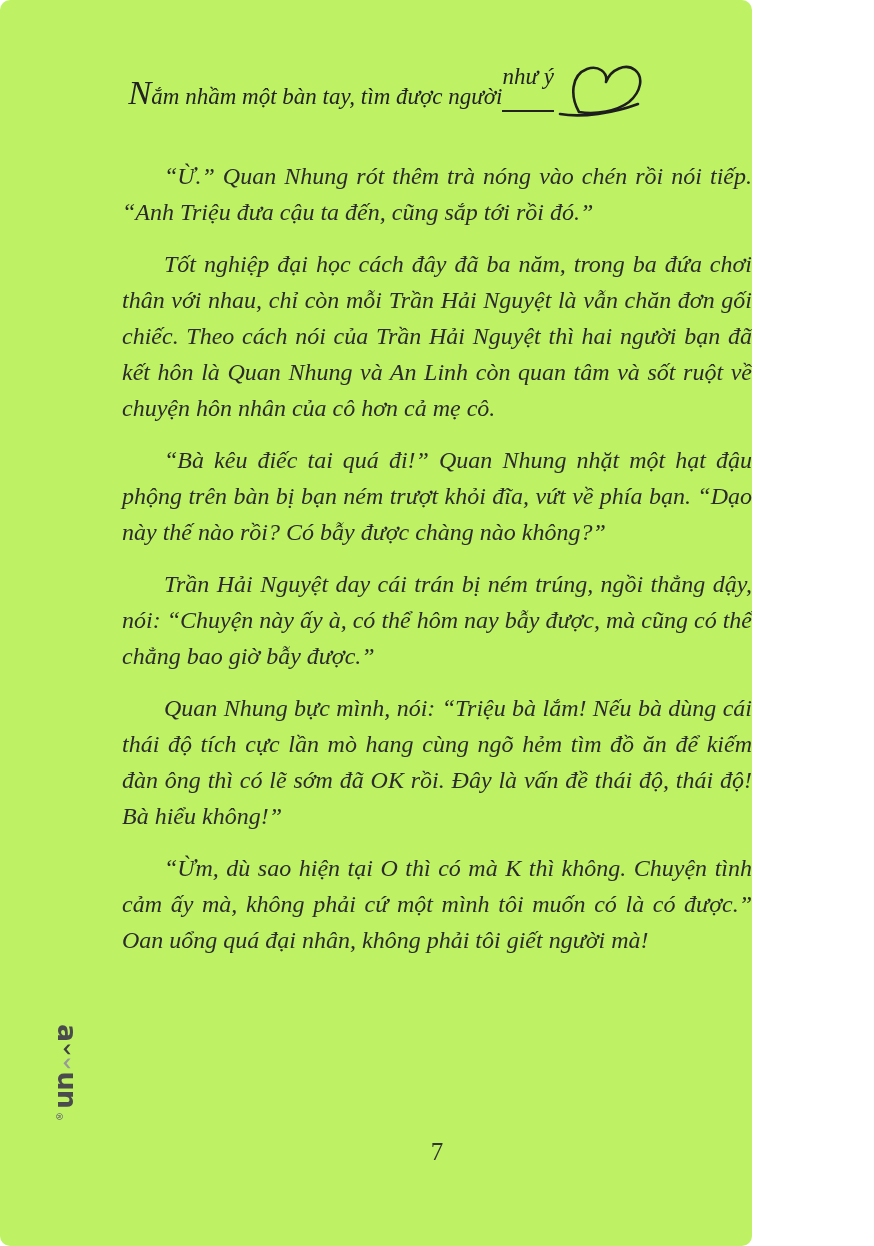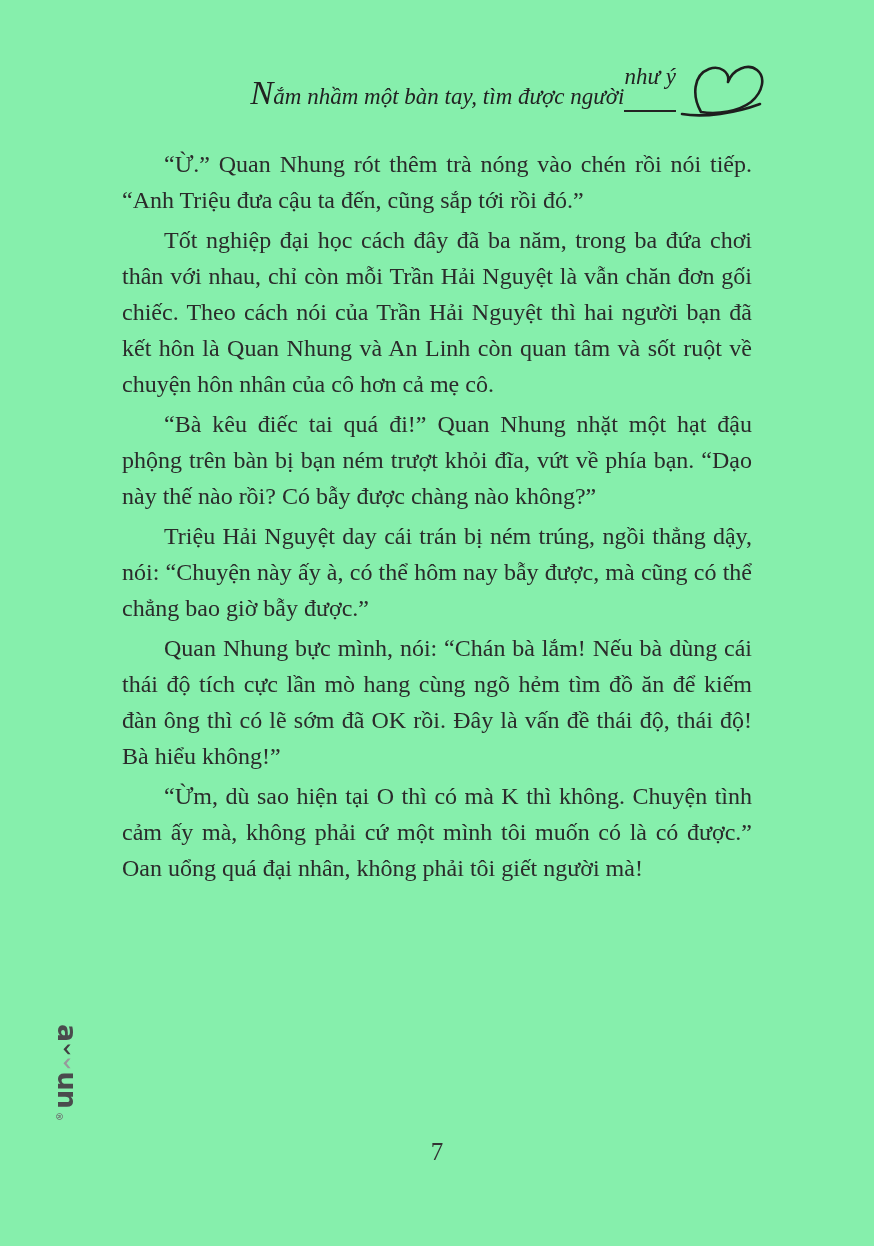--- a/index.html
+++ b/index.html
@@ -1,22 +1,23 @@
 <!DOCTYPE html>
 <html><head>
 <meta charset="utf-8">
 <style>
   html,body { margin:0; padding:0; }
   .page {
     position:relative;
-    width:874px; height:1246px;
-    background:#86efac;
+    width:752px; height:1246px;
+    background:#bef264;
     font-family:"Liberation Serif","DejaVu Serif",serif;
     color:#2b2b2b;
     overflow:hidden;
+    border-radius:10px;
   }
   
   .running-header {
     position:absolute;
     top:58px; right:110px;
     display:flex; align-items:flex-end;
     font-style:italic;
     font-size:23px;
     color:#222;
     white-space:nowrap;
@@ -29,21 +30,21 @@
   .heart-svg { margin-left:4px; margin-bottom:-8px; }
   
   .body-text {
     position:absolute;
     left:122px; top:142px;
     width:630px;
     text-align:justify;
     font-size:24px;
     line-height:36px;
   }
-  .body-text p { margin:4px 0 4px 0; text-indent:42px; }
+  .body-text p { margin:16px 0 4px 0; text-indent:42px;font-style:italic; }
   
   .page-number {
     position:absolute;
     top:1138px; left:122px; width:630px;
     text-align:center;
     font-size:25px;
     color:#333;
   }
   
   .publisher-logo {
@@ -72,22 +73,22 @@
     <svg class="heart-svg" width="84" height="62" viewBox="0 0 84 62">
       <path d="M2,56 C24,60 56,55 80,46" fill="none" stroke="#1e1e1e" stroke-width="2.6" stroke-linecap="round"></path>
       <path d="M21,54 C12,38 13,17 29,11 C40,7 50,14 48,24 C53,11 68,5 77,12 C86,19 83,34 71,44 C59,53 38,57 21,54 Z" fill="none" stroke="#1e1e1e" stroke-width="2.6" stroke-linejoin="round"></path>
     </svg>
   </div>
 
   <div class="body-text">
       <p>“Ừ.” Quan Nhung rót thêm trà nóng vào chén rồi nói tiếp. “Anh Triệu đưa cậu ta đến, cũng sắp tới rồi đó.”</p>
       <p>Tốt nghiệp đại học cách đây đã ba năm, trong ba đứa chơi thân với nhau, chỉ còn mỗi Trần Hải Nguyệt là vẫn chăn đơn gối chiếc. Theo cách nói của Trần Hải Nguyệt thì hai người bạn đã kết hôn là Quan Nhung và An Linh còn quan tâm và sốt ruột về chuyện hôn nhân của cô hơn cả mẹ cô.</p>
       <p>“Bà kêu điếc tai quá đi!” Quan Nhung nhặt một hạt đậu phộng trên bàn bị bạn ném trượt khỏi đĩa, vứt về phía bạn. “Dạo này thế nào rồi? Có bẫy được chàng nào không?”</p>
-      <p>Triệu Hải Nguyệt day cái trán bị ném trúng, ngồi thẳng dậy, nói: “Chuyện này ấy à, có thể hôm nay bẫy được, mà cũng có thể chẳng bao giờ bẫy được.”</p>
-      <p>Quan Nhung bực mình, nói: “Chán bà lắm! Nếu bà dùng cái thái độ tích cực lần mò hang cùng ngõ hẻm tìm đồ ăn để kiếm đàn ông thì có lẽ sớm đã OK rồi. Đây là vấn đề thái độ, thái độ! Bà hiểu không!”</p>
+      <p>Trần Hải Nguyệt day cái trán bị ném trúng, ngồi thẳng dậy, nói: “Chuyện này ấy à, có thể hôm nay bẫy được, mà cũng có thể chẳng bao giờ bẫy được.”</p>
+      <p>Quan Nhung bực mình, nói: “Triệu bà lắm! Nếu bà dùng cái thái độ tích cực lần mò hang cùng ngõ hẻm tìm đồ ăn để kiếm đàn ông thì có lẽ sớm đã OK rồi. Đây là vấn đề thái độ, thái độ! Bà hiểu không!”</p>
       <p>“Ừm, dù sao hiện tại O thì có mà K thì không. Chuyện tình cảm ấy mà, không phải cứ một mình tôi muốn có là có được.” Oan uổng quá đại nhân, không phải tôi giết người mà!</p>
     </div>
 
   <div class="page-number">7</div>
 
   <div class="publisher-logo">
     <span>a</span>
     <svg class="chevron" width="24" height="16" viewBox="0 0 24 16">
       <path d="M1,0 L12,9 L23,0 L23,6 L12,16 L1,6 Z" fill="#414042"></path>
     </svg>

